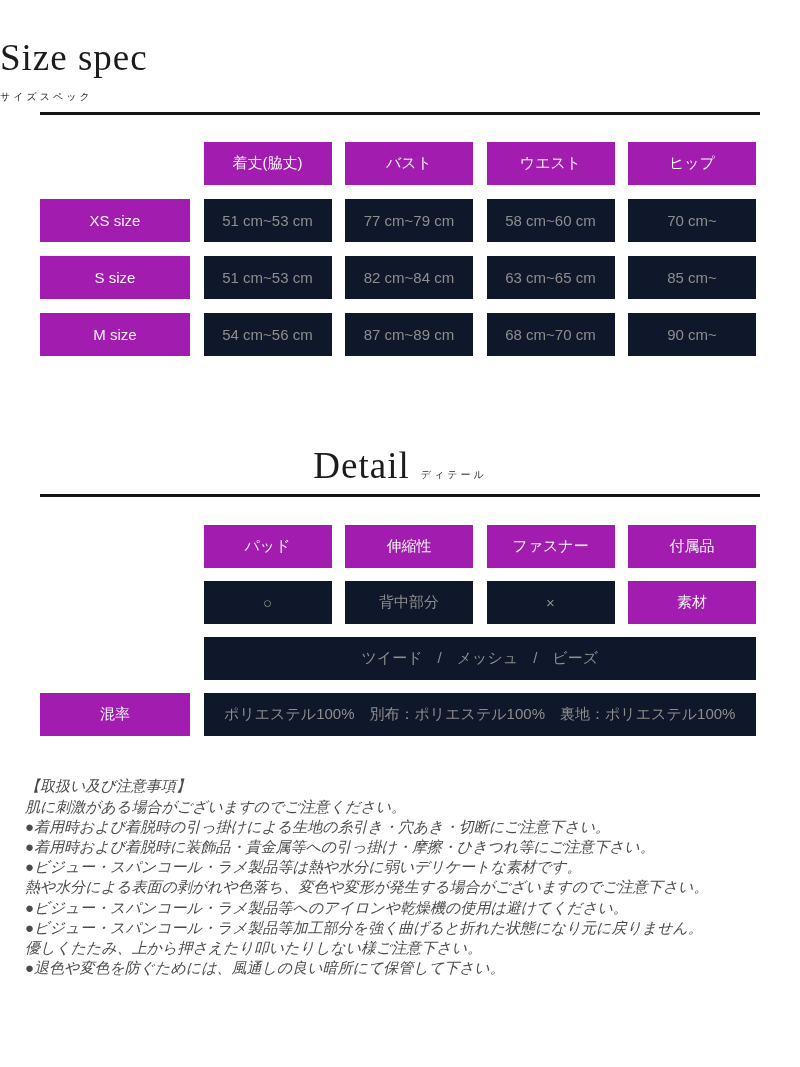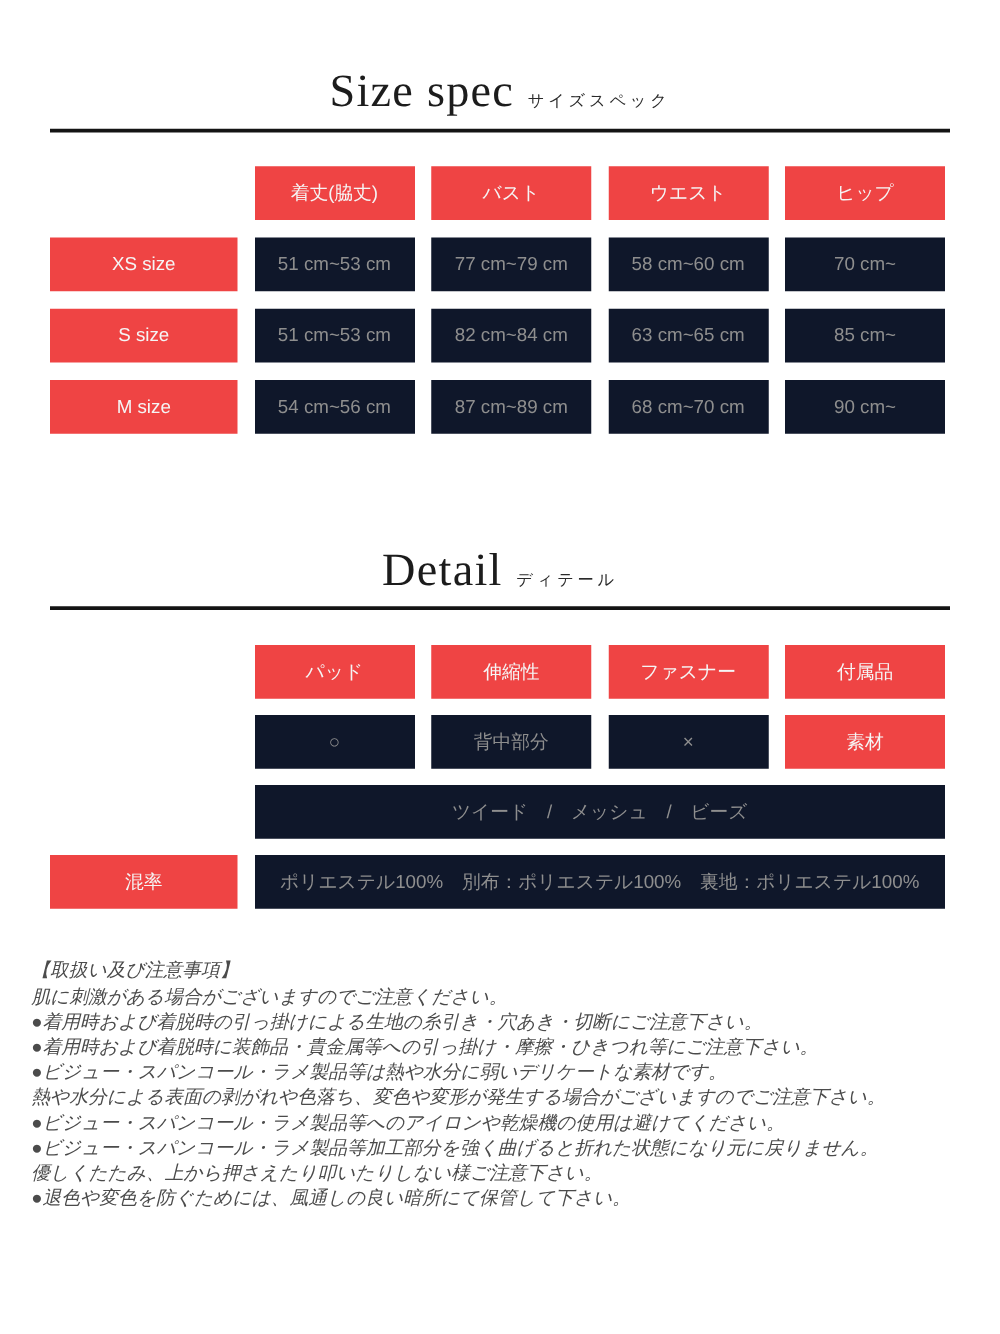--- a/index.html
+++ b/index.html
@@ -20,25 +20,25 @@
   }
   .sec-title .en {
     font-family: "Liberation Serif", "DejaVu Serif", serif;
     font-size: 37px;
     font-weight: 400;
     color: #1c1c1c;
     letter-spacing: 1px;
     line-height: 1.1;
   }
   .sec-title .ja {
-    font-size: 13px;
+    font-size: 10px;
     color: #2a2a2a;
     letter-spacing: 3px;
   }
-  .title-size { padding-top: 54px; }
+  .title-size { padding-top: 38px; flex-direction: column; }
   .title-detail { padding-top: 90px; }
   .rule {
     height: 3px;
     background: #141414;
     margin: 8px 40px 0 40px;
   }
   .grid {
     display: grid;
     grid-template-columns: 150px 128px 128px 128px 128px;
     column-gap: 13.5px;
@@ -55,21 +55,21 @@
     row-gap: 13px;
   }
   .cell {
     display: flex;
     align-items: center;
     justify-content: center;
     font-size: 15px;
     white-space: nowrap;
   }
   .cell.dark {
-    background: #ef4444;
+    background: #a21caf;
     color: #f5f5f5;
   }
   .cell.light {
     background: #0f172a;
     color: #8e8e8e;
   }
   .cell.wide { grid-column: 2 / 6; }
   .spacer { background: transparent; }
   .notes {
     margin: 40px 20px 0 25px;

